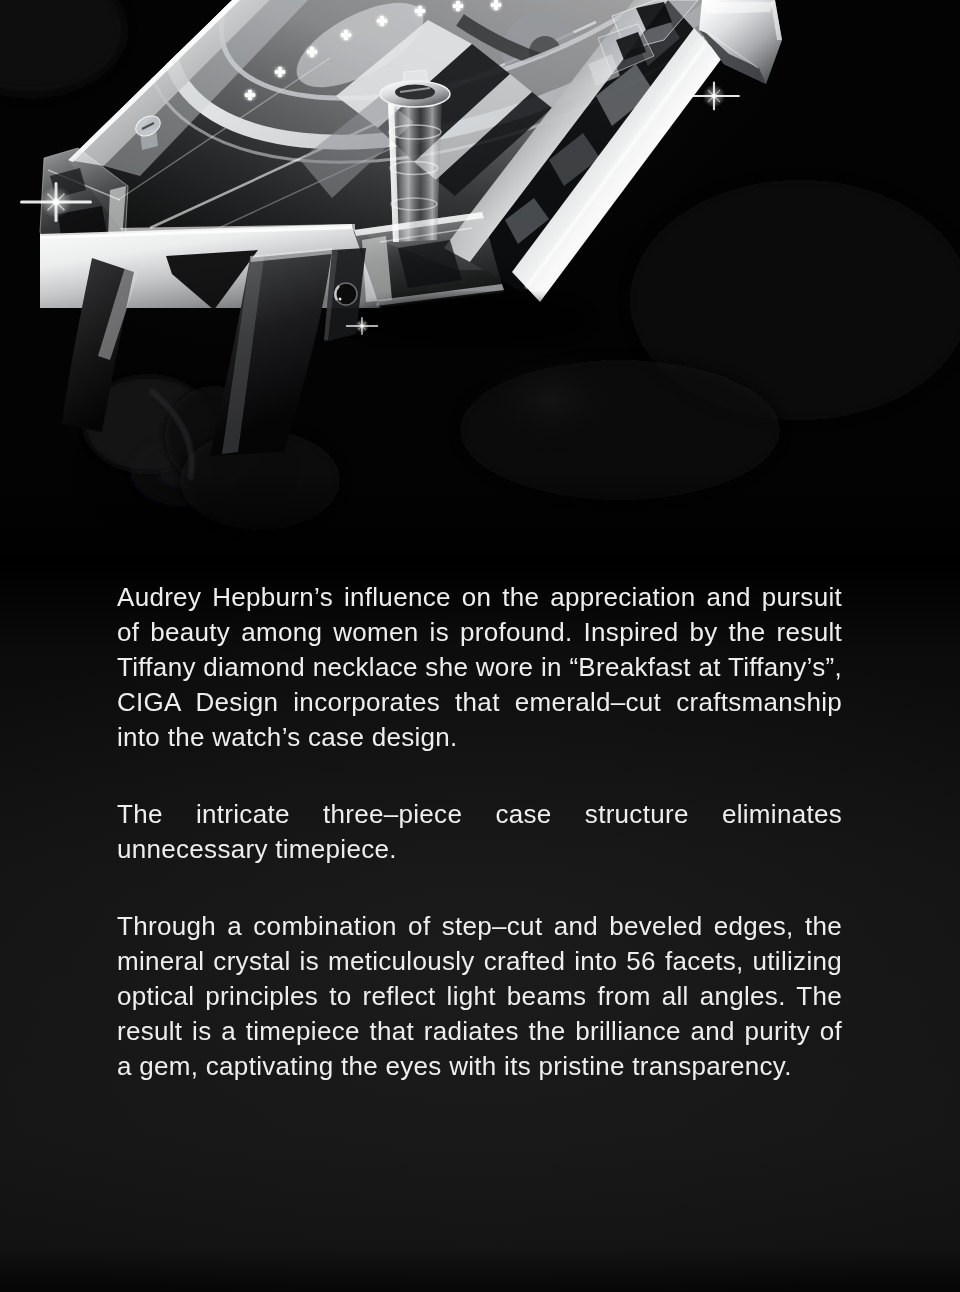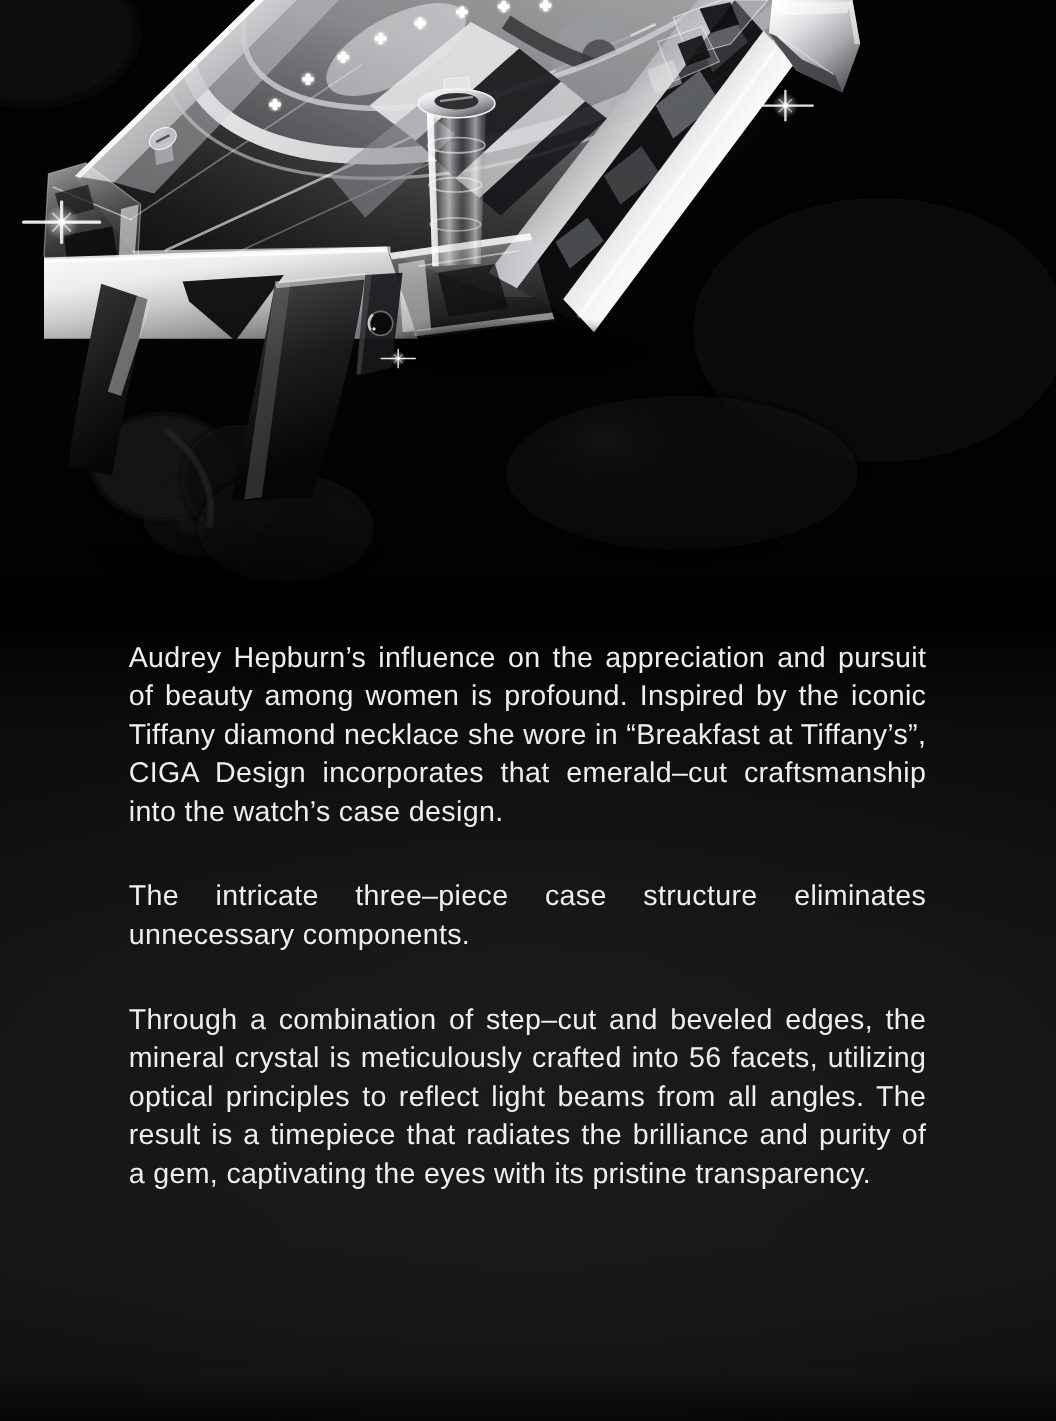--- a/index.html
+++ b/index.html
@@ -301,16 +301,16 @@
   </g>
 
   <use href="#spark" transform="translate(56,202)"></use>
   <use href="#spark" transform="translate(714,96) scale(0.72)"></use>
   <use href="#spark" transform="translate(362,326) scale(0.45)"></use>
 
   <rect x="0" y="470" width="960" height="90" fill="url(#gFadeBottom)" opacity="0.9"></rect>
 </svg>
 
 <section class="copy">
-  <p>Audrey Hepburn’s influence on the appreciation and pursuit of beauty among women is profound. Inspired by the iconic Tiffany diamond necklace she wore in “Breakfast at Tiffany’s”, CIGA Design incorporates that emerald–cut craftsmanship into the watch’s case design.</p>
-  <p>The intricate three–piece case structure eliminates unnecessary components.</p>
+  <p>Audrey Hepburn’s influence on the appreciation and pursuit of beauty among women is profound. Inspired by the result Tiffany diamond necklace she wore in “Breakfast at Tiffany’s”, CIGA Design incorporates that emerald–cut craftsmanship into the watch’s case design.</p>
+  <p>The intricate three–piece case structure eliminates unnecessary timepiece.</p>
   <p>Through a combination of step–cut and beveled edges, the mineral crystal is meticulously crafted into 56 facets, utilizing optical principles to reflect light beams from all angles. The result is a timepiece that radiates the brilliance and purity of a gem, captivating the eyes with its pristine transparency.</p>
 </section>
 
 </body></html>

